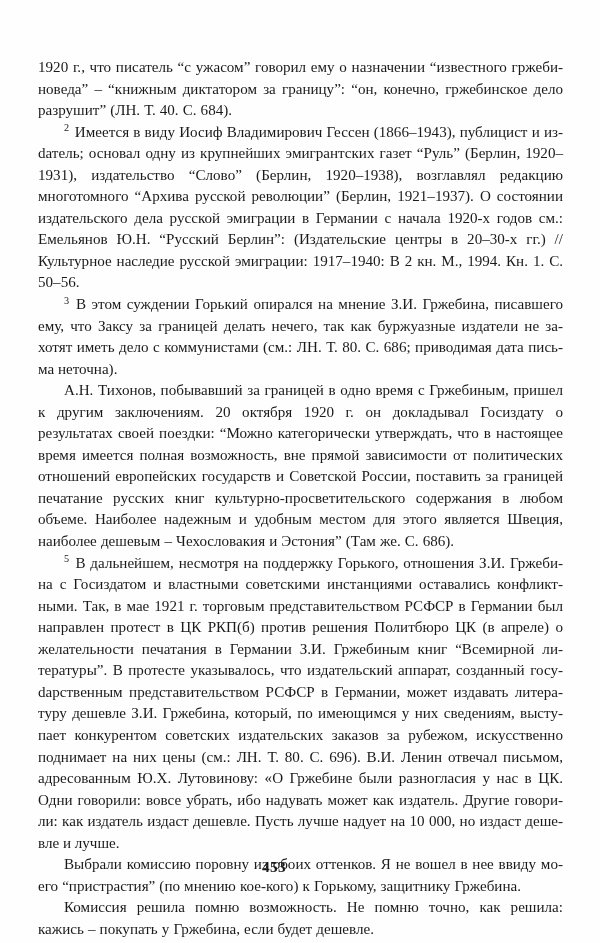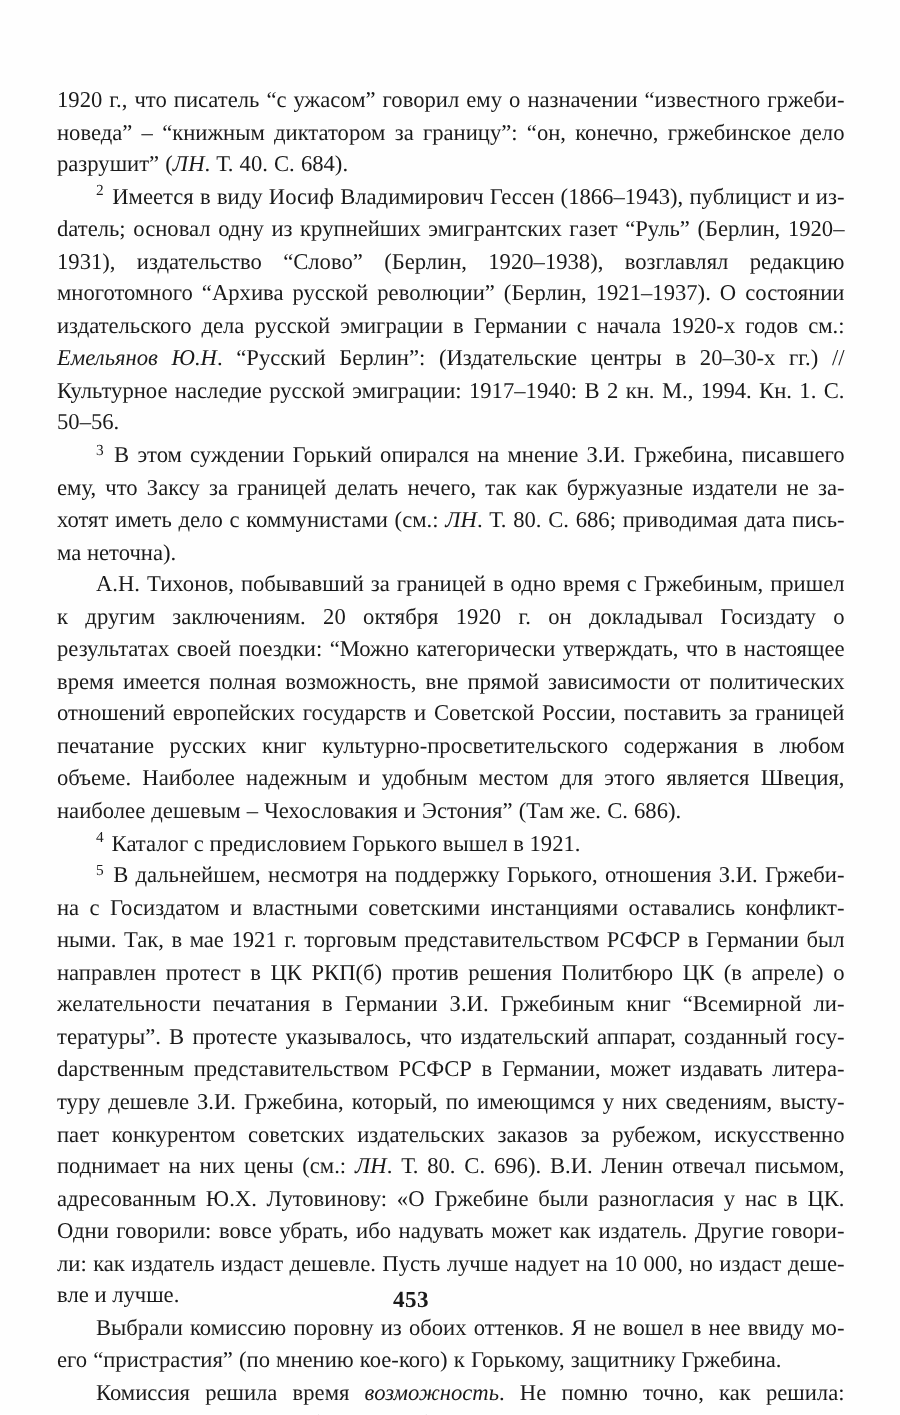--- a/index.html
+++ b/index.html
@@ -53,21 +53,20 @@
     line-height: 21.55px;
     text-indent: 26px;
   }
   .sup {
     font-size: 0.68em;
     vertical-align: 0.52em;
     line-height: 0;
     padding-right: 1.5px;
   }
   .it {
-    font-style: italic;
   }
   .page-number {
     position: absolute;
     left: 0;
     top: 858px;
     width: 548px;
     text-align: center;
     font-size: 15.4px;
     font-weight: bold;
     letter-spacing: 0.3px;
@@ -76,21 +75,20 @@
 </head>
 <body>
 
 <div class="page">
 
   <div class="text-column" id="text-column">
       <p class="para no-indent"><span class="">1920 г., что писатель “с ужасом” говорил ему о назначении “известного гржеби­новеда” – “книжным диктатором за границу”: “он, конечно, гржебинское дело разрушит” (</span><span class="it">ЛН</span><span class="">. Т. 40. С. 684).</span></p>
       <p class="footnote"><span class="sup">2</span> <span class="">Имеется в виду Иосиф Владимирович Гессен (1866–1943), публицист и из­dатель; основал одну из крупнейших эмигрантских газет “Руль” (Берлин, 1920–1931), издательство “Слово” (Берлин, 1920–1938), возглавлял редакцию многотомного “Архива русской революции” (Берлин, 1921–1937). О состоянии издательского дела русской эмиграции в Германии с начала 1920-х годов см.: </span><span class="it">Емельянов Ю.Н</span><span class="">. “Русский Берлин”: (Издательские центры в 20–30-х гг.) // Культурное наследие русской эмиграции: 1917–1940: В 2 кн. М., 1994. Кн. 1. С. 50–56.</span></p>
       <p class="footnote"><span class="sup">3</span> <span class="">В этом суждении Горький опирался на мнение З.И. Гржебина, писавшего ему, что Заксу за границей делать нечего, так как буржуазные издатели не за­хотят иметь дело с коммунистами (см.: </span><span class="it">ЛН</span><span class="">. Т. 80. С. 686; приводимая дата пись­ма неточна).</span></p>
       <p class="para"><span class="">А.Н. Тихонов, побывавший за границей в одно время с Гржебиным, пришел к другим заключениям. 20 октября 1920 г. он докладывал Госиздату о результатах своей поездки: “Можно категорически утверждать, что в настоя­щее время имеется полная возможность, вне прямой зависимости от политиче­ских отношений европейских государств и Советской России, поставить за границей печатание русских книг культурно-просветительского содержания в любом объеме. Наиболее надежным и удобным местом для этого является Швеция, наиболее дешевым – Чехословакия и Эстония” (Там же. С. 686).</span></p>
-      <p class="footnote"><span class="sup">4</span> <span class="">Каталог с предисловием Горького вышел в 1921.</span></p>
       <p class="footnote"><span class="sup">5</span> <span class="">В дальнейшем, несмотря на поддержку Горького, отношения З.И. Гржеби­на с Госиздатом и властными советскими инстанциями оставались конфликт­ными. Так, в мае 1921 г. торговым представительством РСФСР в Германии был направлен протест в ЦК РКП(б) против решения Политбюро ЦК (в апреле) о желательности печатания в Германии З.И. Гржебиным книг “Всемирной ли­тературы”. В протесте указывалось, что издательский аппарат, созданный госу­dарственным представительством РСФСР в Германии, может издавать литера­туру дешевле З.И. Гржебина, который, по имеющимся у них сведениям, высту­пает конкурентом советских издательских заказов за рубежом, искусственно поднимает на них цены (см.: </span><span class="it">ЛН</span><span class="">. Т. 80. С. 696). В.И. Ленин отвечал письмом, адресованным Ю.Х. Лутовинову: «О Гржебине были разногласия у нас в ЦК. Одни говорили: вовсе убрать, ибо надувать может как издатель. Другие говори­ли: как издатель издаст дешевле. Пусть лучше надует на 10 000, но издаст деше­вле и лучше.</span></p>
       <p class="para"><span class="">Выбрали комиссию поровну из обоих оттенков. Я не вошел в нее ввиду мо­его “пристрастия” (по мнению кое-кого) к Горькому, защитнику Гржебина.</span></p>
-      <p class="para"><span class="">Комиссия решила время </span><span class="it">возможность</span><span class="">. Не помню точно, как решила: кажись – покупать у Гржебина, если будет дешевле.</span></p>
+      <p class="para"><span class="">Комиссия решила помню </span><span class="it">возможность</span><span class="">. Не помню точно, как решила: кажись – покупать у Гржебина, если будет дешевле.</span></p>
     </div>
 
   <div class="page-number">453</div>
 
 </div>
 
 </body></html>

